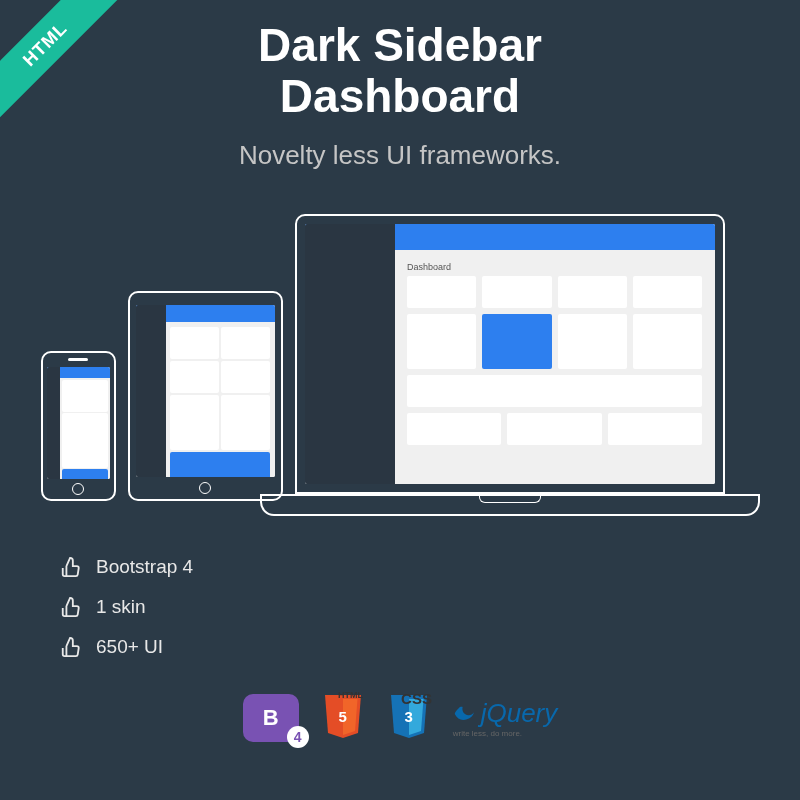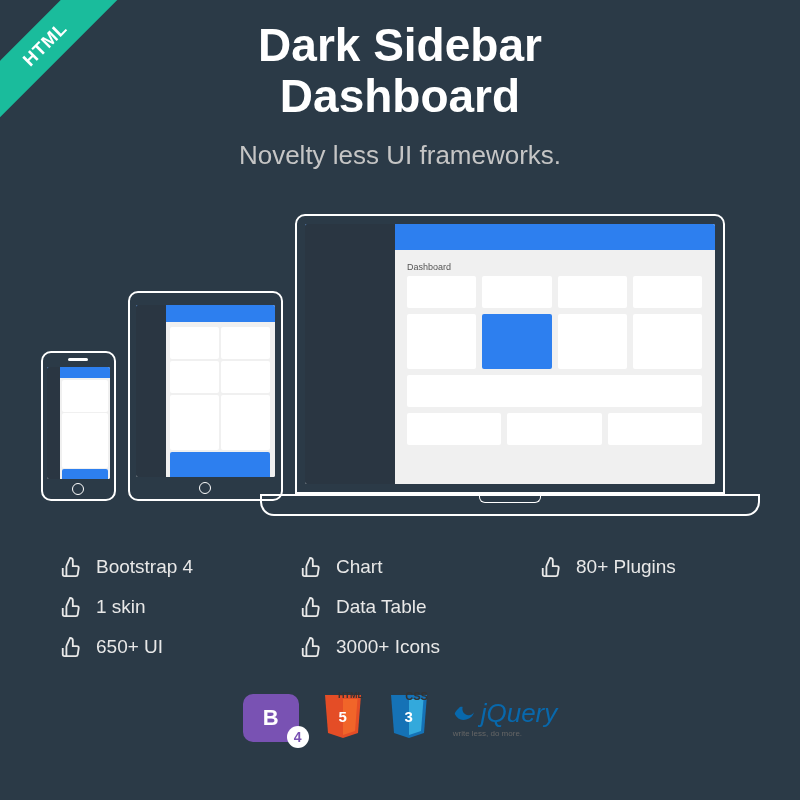--- a/index.html
+++ b/index.html
@@ -152,46 +152,20 @@
       <span>1 skin</span>
     </div>
     <div class="feat-item">
       <svg class="thumb-icon" viewBox="0 0 24 24" fill="none" stroke="#e8e8e8" stroke-width="2">
           <path d="M7 22V11M3 13v7a2 2 0 002 2h12.3a2 2 0 002-1.7l1.1-7a2 2 0 00-2-2.3H14V5a3 3 0 00-3-3l-4 9"></path>
         </svg>
       <span>650+ UI</span>
     </div>
   </div>
   <div class="feat-col">
-    <div class="feat-item">
-      <svg class="thumb-icon" viewBox="0 0 24 24" fill="none" stroke="#e8e8e8" stroke-width="2">
-          <path d="M7 22V11M3 13v7a2 2 0 002 2h12.3a2 2 0 002-1.7l1.1-7a2 2 0 00-2-2.3H14V5a3 3 0 00-3-3l-4 9"></path>
-        </svg>
-      <span>Chart</span>
-    </div>
-    <div class="feat-item">
-      <svg class="thumb-icon" viewBox="0 0 24 24" fill="none" stroke="#e8e8e8" stroke-width="2">
-          <path d="M7 22V11M3 13v7a2 2 0 002 2h12.3a2 2 0 002-1.7l1.1-7a2 2 0 00-2-2.3H14V5a3 3 0 00-3-3l-4 9"></path>
-        </svg>
-      <span>Data Table</span>
-    </div>
-    <div class="feat-item">
-      <svg class="thumb-icon" viewBox="0 0 24 24" fill="none" stroke="#e8e8e8" stroke-width="2">
-          <path d="M7 22V11M3 13v7a2 2 0 002 2h12.3a2 2 0 002-1.7l1.1-7a2 2 0 00-2-2.3H14V5a3 3 0 00-3-3l-4 9"></path>
-        </svg>
-      <span>3000+ Icons</span>
-    </div>
-  </div>
-  <div class="feat-col">
-    <div class="feat-item">
-      <svg class="thumb-icon" viewBox="0 0 24 24" fill="none" stroke="#e8e8e8" stroke-width="2">
-          <path d="M7 22V11M3 13v7a2 2 0 002 2h12.3a2 2 0 002-1.7l1.1-7a2 2 0 00-2-2.3H14V5a3 3 0 00-3-3l-4 9"></path>
-        </svg>
-      <span>80+ Plugins</span>
-    </div>
   </div>
 </div>
 
 <div class="logos">
   <div class="logo-box">
     <div class="bootstrap-logo">
       <span>B</span>
       <div class="bootstrap-4">4</div>
     </div>
   </div>
@@ -207,21 +181,21 @@
       </div>
     </div>
   </div>
   <div class="logo-box">
     <div class="shield">
       <svg viewBox="0 0 44 50">
           <path d="M4 2h36l-3 38-15 5-15-5z" fill="#1572b6"></path>
           <path d="M22 6v36l12-4 2.5-32z" fill="#33a9dc"></path>
         </svg>
       <div style="position:relative;z-index:1;text-align:center">
-        <div style="font-size:11px;color:#333;position:absolute;top:-22px;left:-6px;width:36px">CSS</div>
+        <div style="font-size:15px;color:#333;position:absolute;top:-22px;left:-6px;width:36px">CSS</div>
         <div class="shield-text">3</div>
       </div>
     </div>
   </div>
   <div class="logo-box">
     <div>
       <div class="jquery-text">
         <svg width="28" height="28" viewBox="0 0 32 32">
             <path d="M2 16c3 6 8 8 14 6 4-1 7-4 8-8-2 3-5 4-8 3-4-1-6-5-5-9 0 0-3-1-5 2-2 2-4 4-4 6z" fill="#0868ac"></path>
           </svg>

